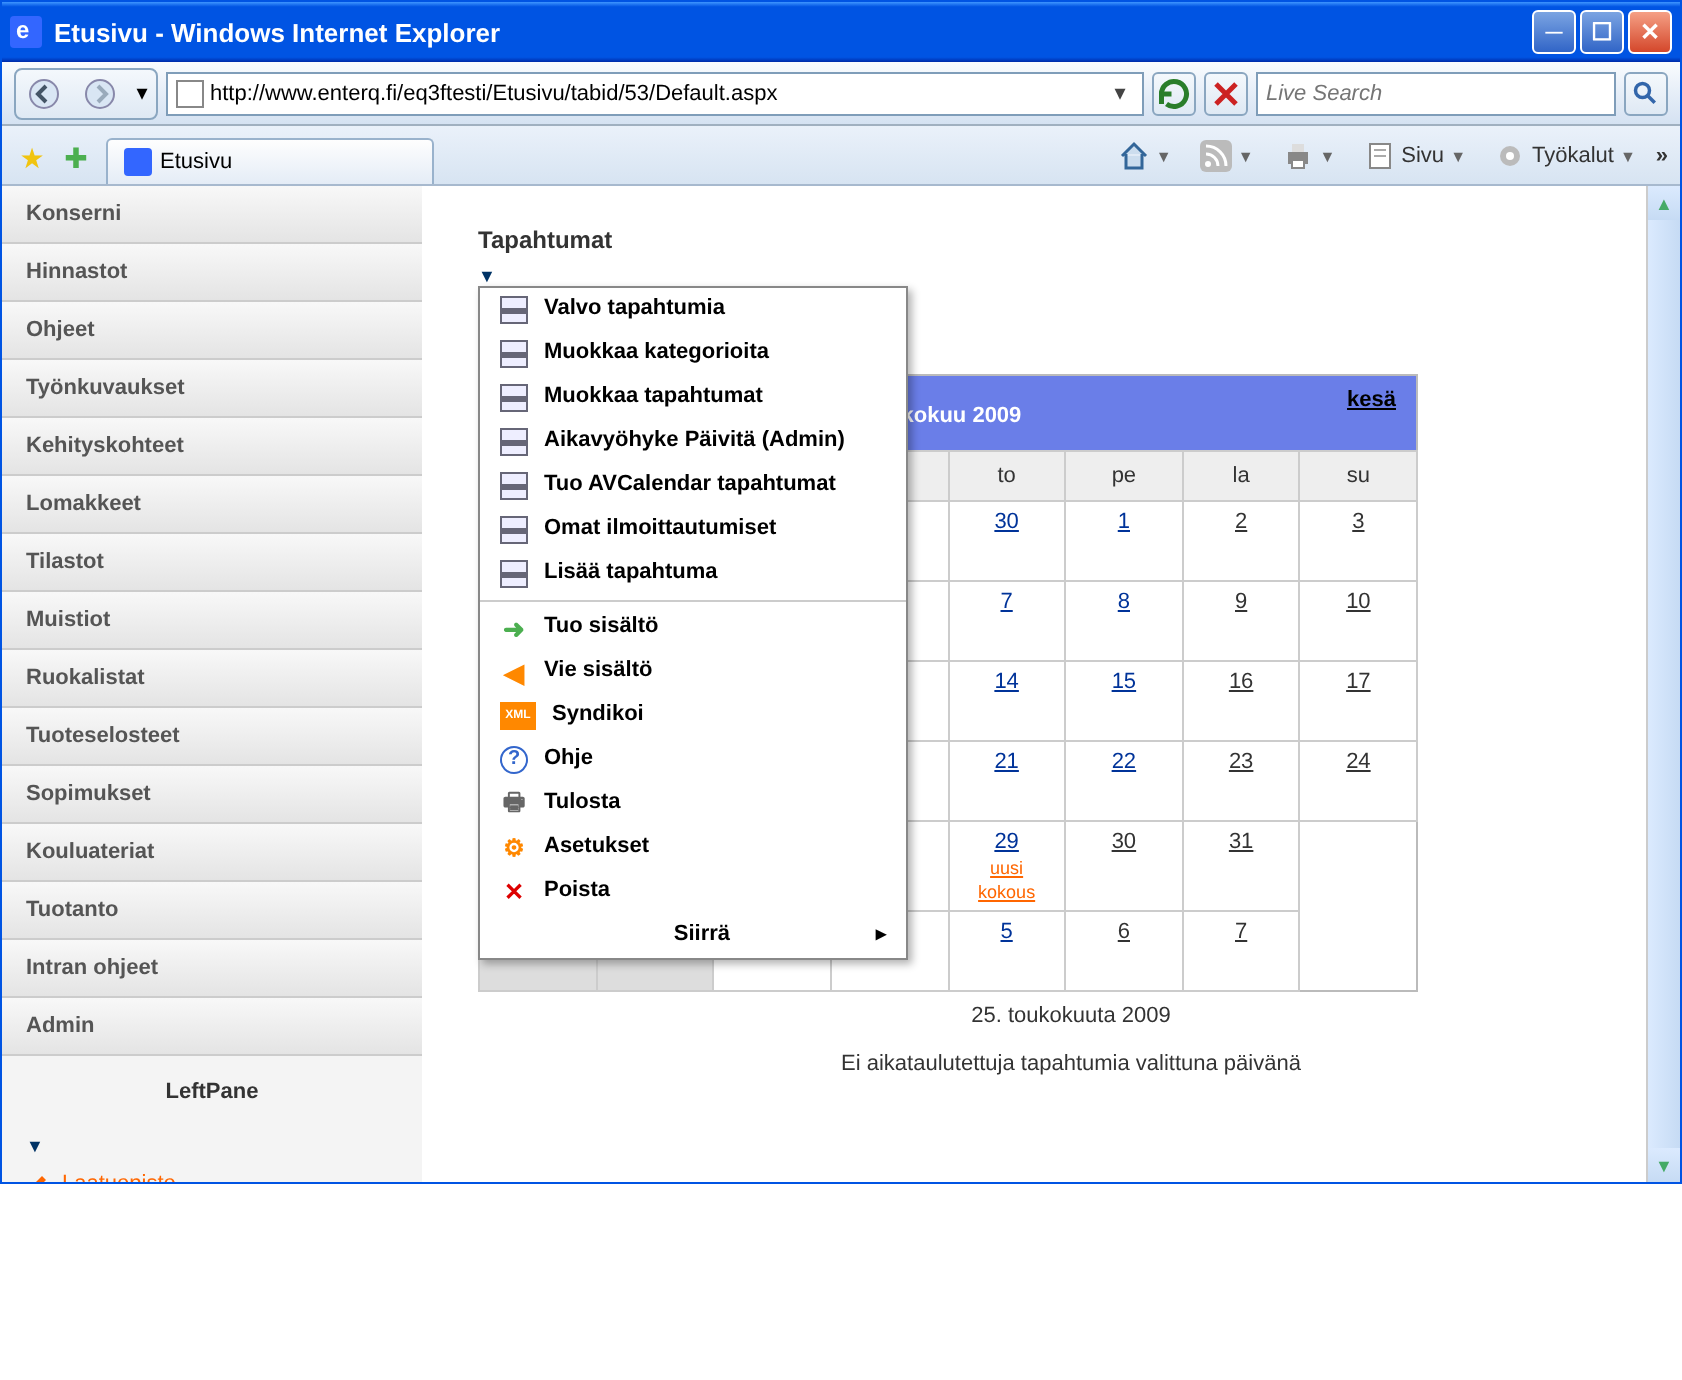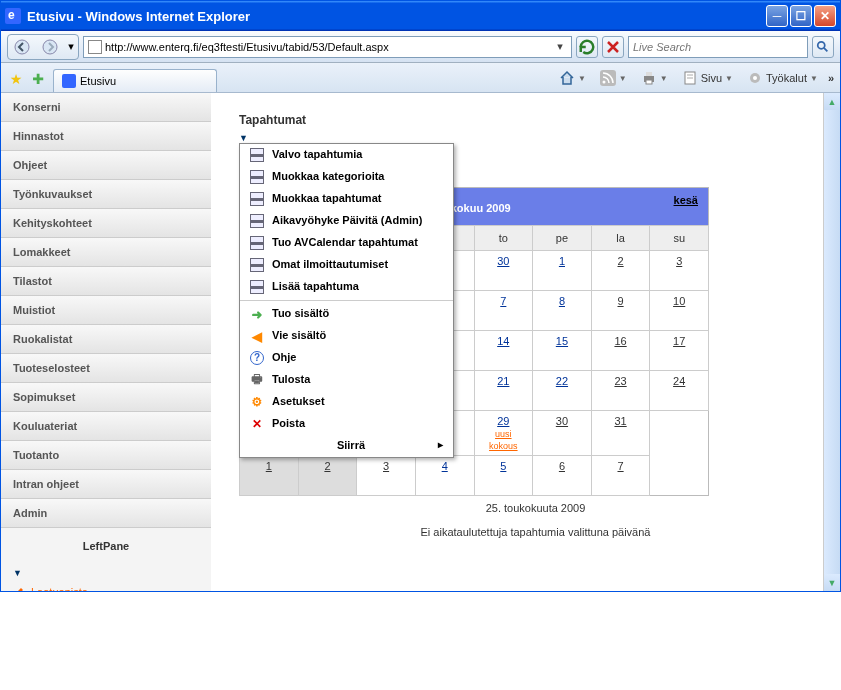--- a/index.html
+++ b/index.html
@@ -264,20 +264,24 @@
         <div id="menu2">
             <div class="dd-item">
               <span class="dd-ico ico-in">➜</span>
               <span>Tuo sisältö</span>
             </div>
             <div class="dd-item">
               <span class="dd-ico ico-out">◀</span>
               <span>Vie sisältö</span>
             </div>
             <div class="dd-item">
+              <span class="dd-ico ico-xml">XML</span>
+              <span>Syndikoi</span>
+            </div>
+            <div class="dd-item">
               <span class="dd-ico ico-help">?</span>
               <span>Ohje</span>
             </div>
             <div class="dd-item">
               <span class="dd-ico ico-print">🖶</span>
               <span>Tulosta</span>
             </div>
             <div class="dd-item">
               <span class="dd-ico ico-gear">⚙</span>
               <span>Asetukset</span>

